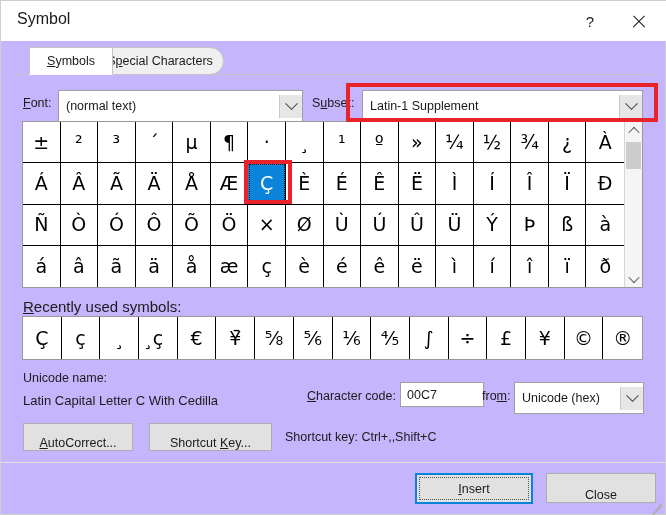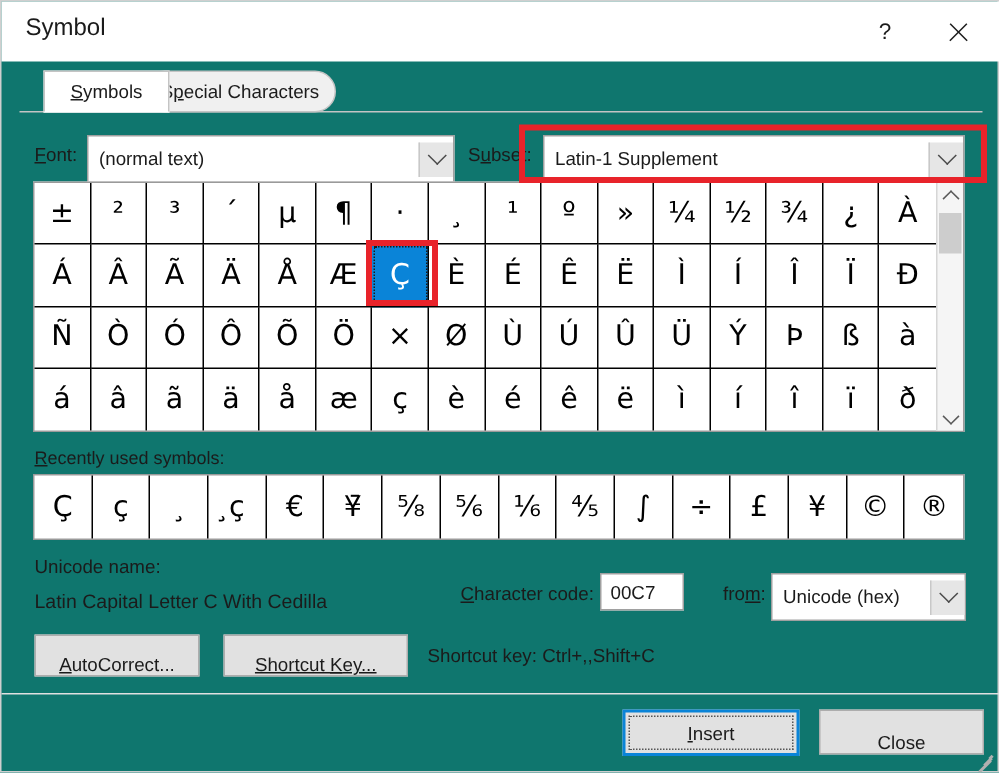--- a/index.html
+++ b/index.html
@@ -14,21 +14,21 @@
     font-size: 12px;
     color: #000000;
     overflow: hidden;
     -webkit-font-smoothing: antialiased;
   }
   #dialog {
     position: relative;
     width: 666px;
     height: 515px;
     box-sizing: border-box;
-    background: #0f766e;
+    background: #c4b5fd;
     border: 1px solid #cfcfcf;
   }
   
   .titlebar {
     position: absolute;
     left: 0; top: 0;
     width: 666px; height: 40px;
     background: #ffffff;
   }
   .title-text {
@@ -226,21 +226,21 @@
     left: 1px; top: 20px;
     width: 15px; height: 27px;
     background: #cdcdcd;
     cursor: default;
   }
 
   
   .recent-label {
     position: absolute;
     left: 22px; top: 297px;
-    font-size: 12px;
+    font-size: 15px;
     color: #1b1b1b;
   }
   .recentbox {
     position: absolute;
     left: 21px; top: 315px;
     width: 621px; height: 44px;
     box-sizing: border-box;
     border: 1px solid #9a9a9a;
     background: #ffffff;
     display: grid;
@@ -281,38 +281,38 @@
     box-sizing: border-box;
     border: 1px solid #a0a0a0;
     background: #ffffff;
     height: 25px;
     display: flex;
     align-items: center;
     padding-left: 6px;
     font-size: 12.5px;
     color: #1b1b1b;
   }
-  .charcode-input { left: 399px; top: 381px; width: 56px; }
+  .charcode-input { left: 399px; top: 381px; width: 84px; }
   .combo-from { left: 513px; top: 381px; width: 130px; }
 
   
   .btn {
     position: absolute;
     box-sizing: border-box;
     border: 1px solid #adadad;
     background: #e1e1e1;
     display: flex;
     align-items: flex-end;
     justify-content: center;
     font-size: 12.5px;
     color: #1b1b1b;
     cursor: default;
   }
   .btn-autocorrect  { left: 22px;  top: 422px; width: 110px; height: 28px; }
-  .btn-shortcutkey  { left: 148px; top: 422px; width: 123px; height: 28px; text-decoration: underline; }
+  .btn-shortcutkey  { left: 148px; top: 422px; width: 123px; height: 28px; }
   .shortcut-note {
     position: absolute;
     left: 284px; top: 429px;
     font-size: 12.5px;
     color: #1b1b1b;
     white-space: nowrap;
   }
 
   .footer-sep {
     position: absolute;

